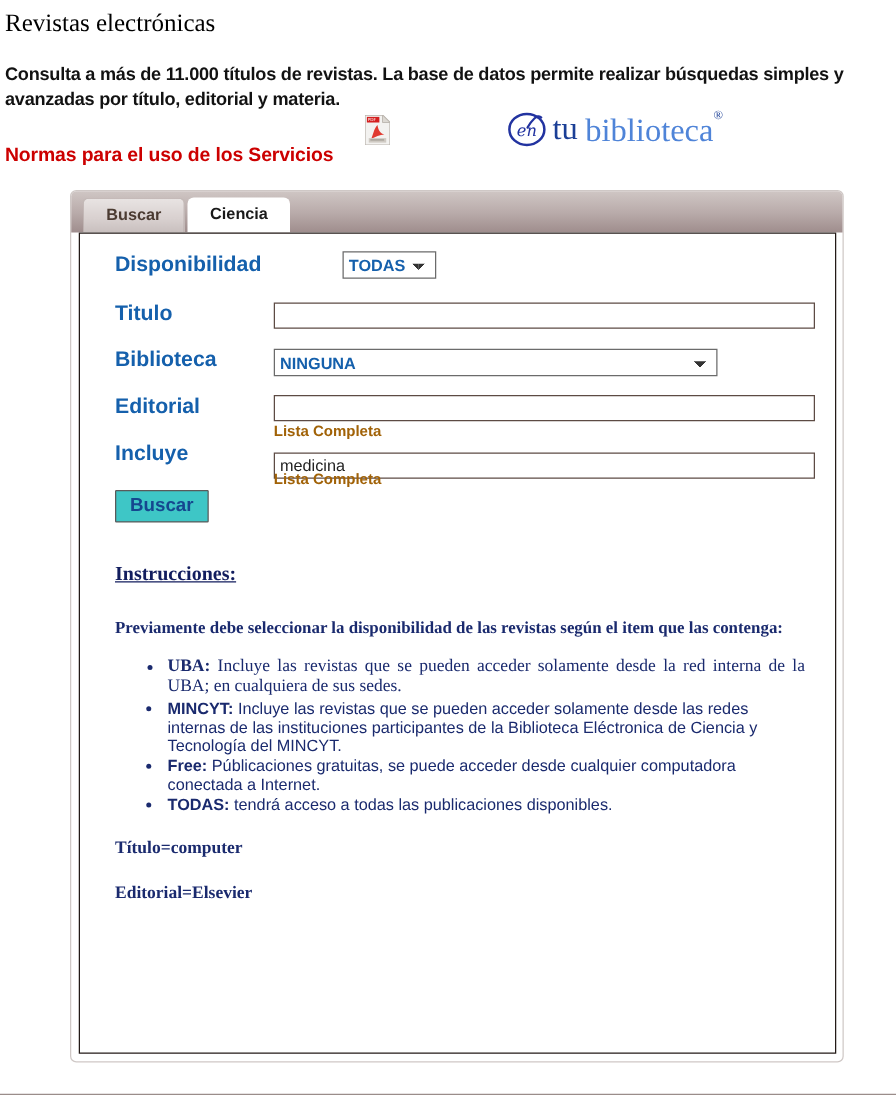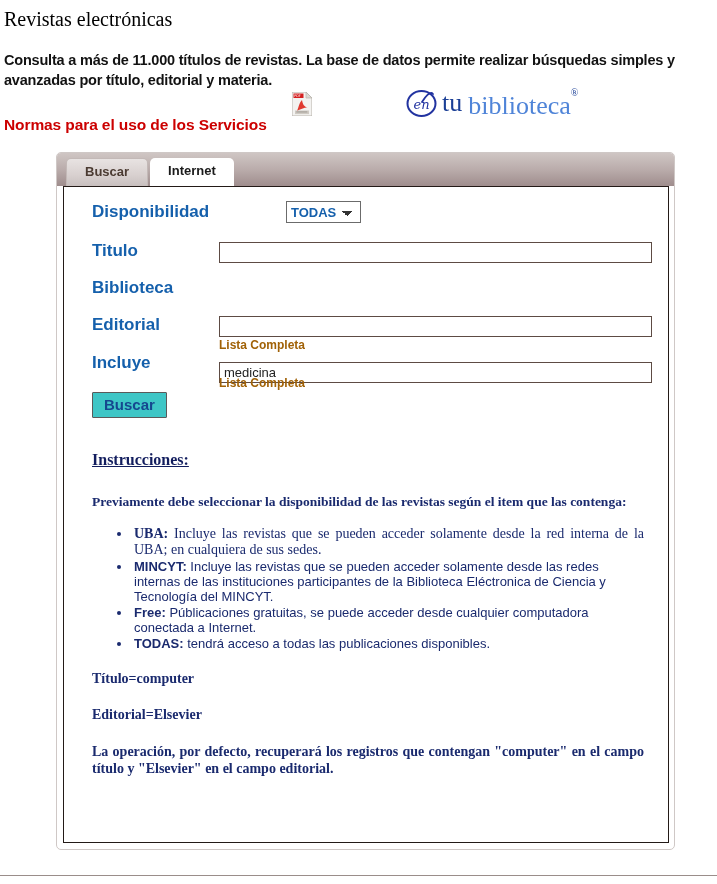--- a/index.html
+++ b/index.html
@@ -347,45 +347,50 @@
       <text x="15.5" y="21" text-anchor="middle" font-family="DejaVu Serif, serif" font-style="italic" font-size="13" fill="#2233a0">en</text>
     </svg>
   </span>
   <span class="logo-tu">tu</span>
   <span class="logo-biblio"><span>biblioteca</span><sup class="logo-reg">®</sup></span>
 </div>
 
 <div class="panel">
 
   <div class="tabbar">
-    <span class="tab tab-inactive">Buscar</span><span class="tab tab-active">Internet</span>
+    <span class="tab tab-inactive">Buscar</span><span class="tab tab-active">Ciencia</span>
   </div>
 
   <div class="panel-body">
 
     <div class="form">
 
       <div class="form-row">
         <span class="form-label">Disponibilidad</span>
-        <span class="ctrl" style="left:222px; top:0px;">
+        <span class="ctrl" style="left:210px; top:0px;">
           <select class="dd dd-small">
             <option selected="">TODAS</option>
           </select>
         </span>
       </div>
 
       <div class="form-row">
         <span class="form-label" style="top:2px;">Titulo</span>
         <span class="ctrl" style="left:155px; top:4px;">
           <input class="txt txt-wide" type="text" value="" style="">
         </span>
       </div>
 
       <div class="form-row">
         <span class="form-label" style="top:2px;">Biblioteca</span>
+        <span class="ctrl" style="left:155px; top:4px;">
+          <select class="dd dd-wide">
+            <option selected="">NINGUNA</option>
+          </select>
+        </span>
       </div>
 
       <div class="form-row row-editorial">
         <span class="form-label" style="top:2px;">Editorial</span>
         <span class="ctrl" style="left:155px; top:4px;">
           <input class="txt txt-wide" type="text" value="" style="">
         </span>
         <a class="sublink" style="top:26px;" href="#">Lista Completa</a>
       </div>
 
@@ -409,19 +414,18 @@
 
       <ul class="bullets">
         <li class="serif-item"><span class="lead-term">UBA:</span><span> Incluye las revistas que se pueden acceder solamente desde la red interna de la UBA; en cualquiera de sus sedes.</span></li>
         <li class="sans-item"><span class="lead-term">MINCYT:</span><span> Incluye las revistas que se pueden acceder solamente desde las redes internas de las instituciones participantes de la Biblioteca Eléctronica de Ciencia y Tecnología del MINCYT.</span></li>
         <li class="sans-item"><span class="lead-term">Free:</span><span> Públicaciones gratuitas, se puede acceder desde cualquier computadora conectada a Internet.</span></li>
         <li class="sans-item"><span class="lead-term">TODAS:</span><span> tendrá acceso a todas las publicaciones disponibles.</span></li>
       </ul>
 
       <p class="instr-para tight">Título=computer</p>
       <p class="instr-para tight">Editorial=Elsevier</p>
-      <p class="instr-para">La operación, por defecto, recuperará los registros que contengan "computer" en el campo título y "Elsevier" en el campo editorial.</p>
     </div>
 
   </div>
 </div>
 
 <div class="footer-rule"></div>
 
 </body></html>

